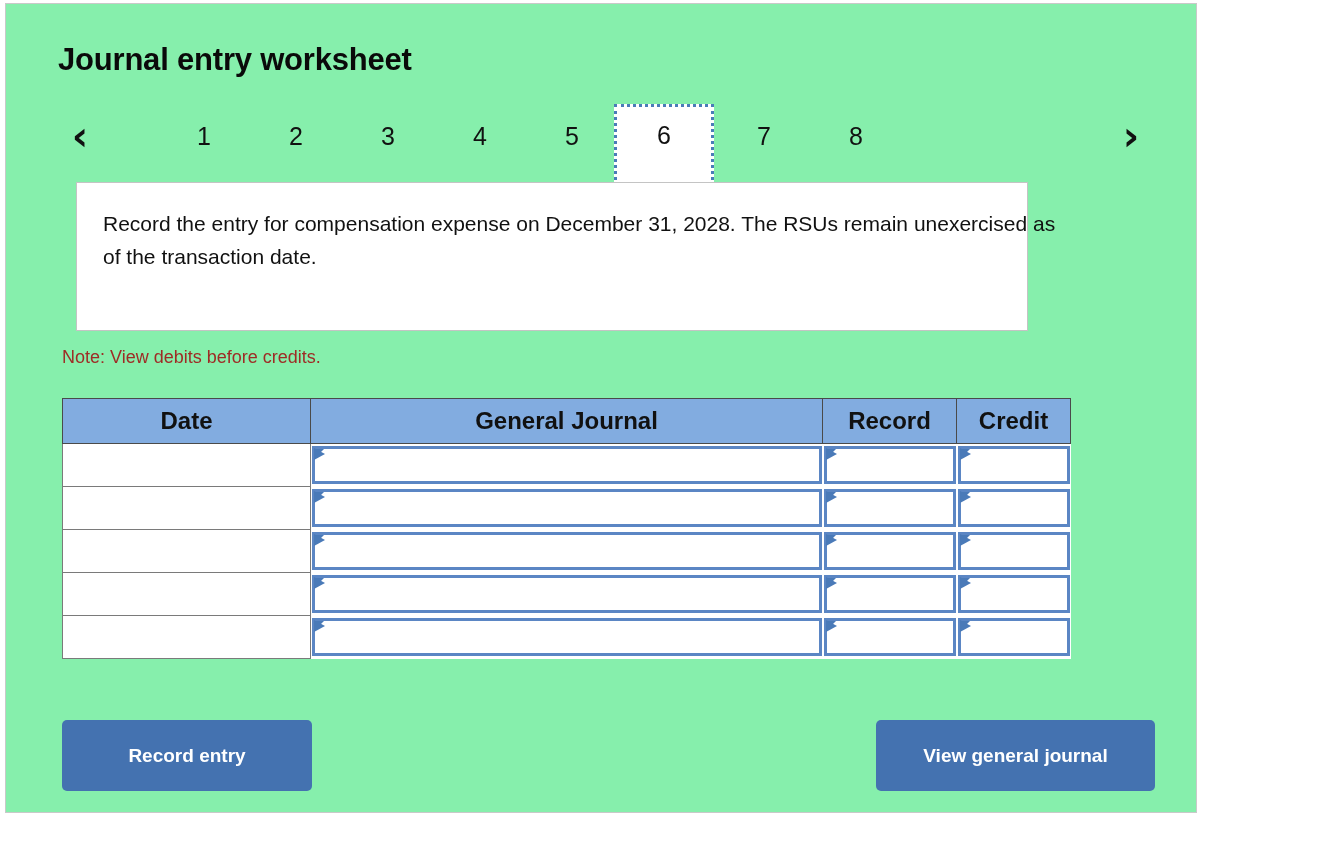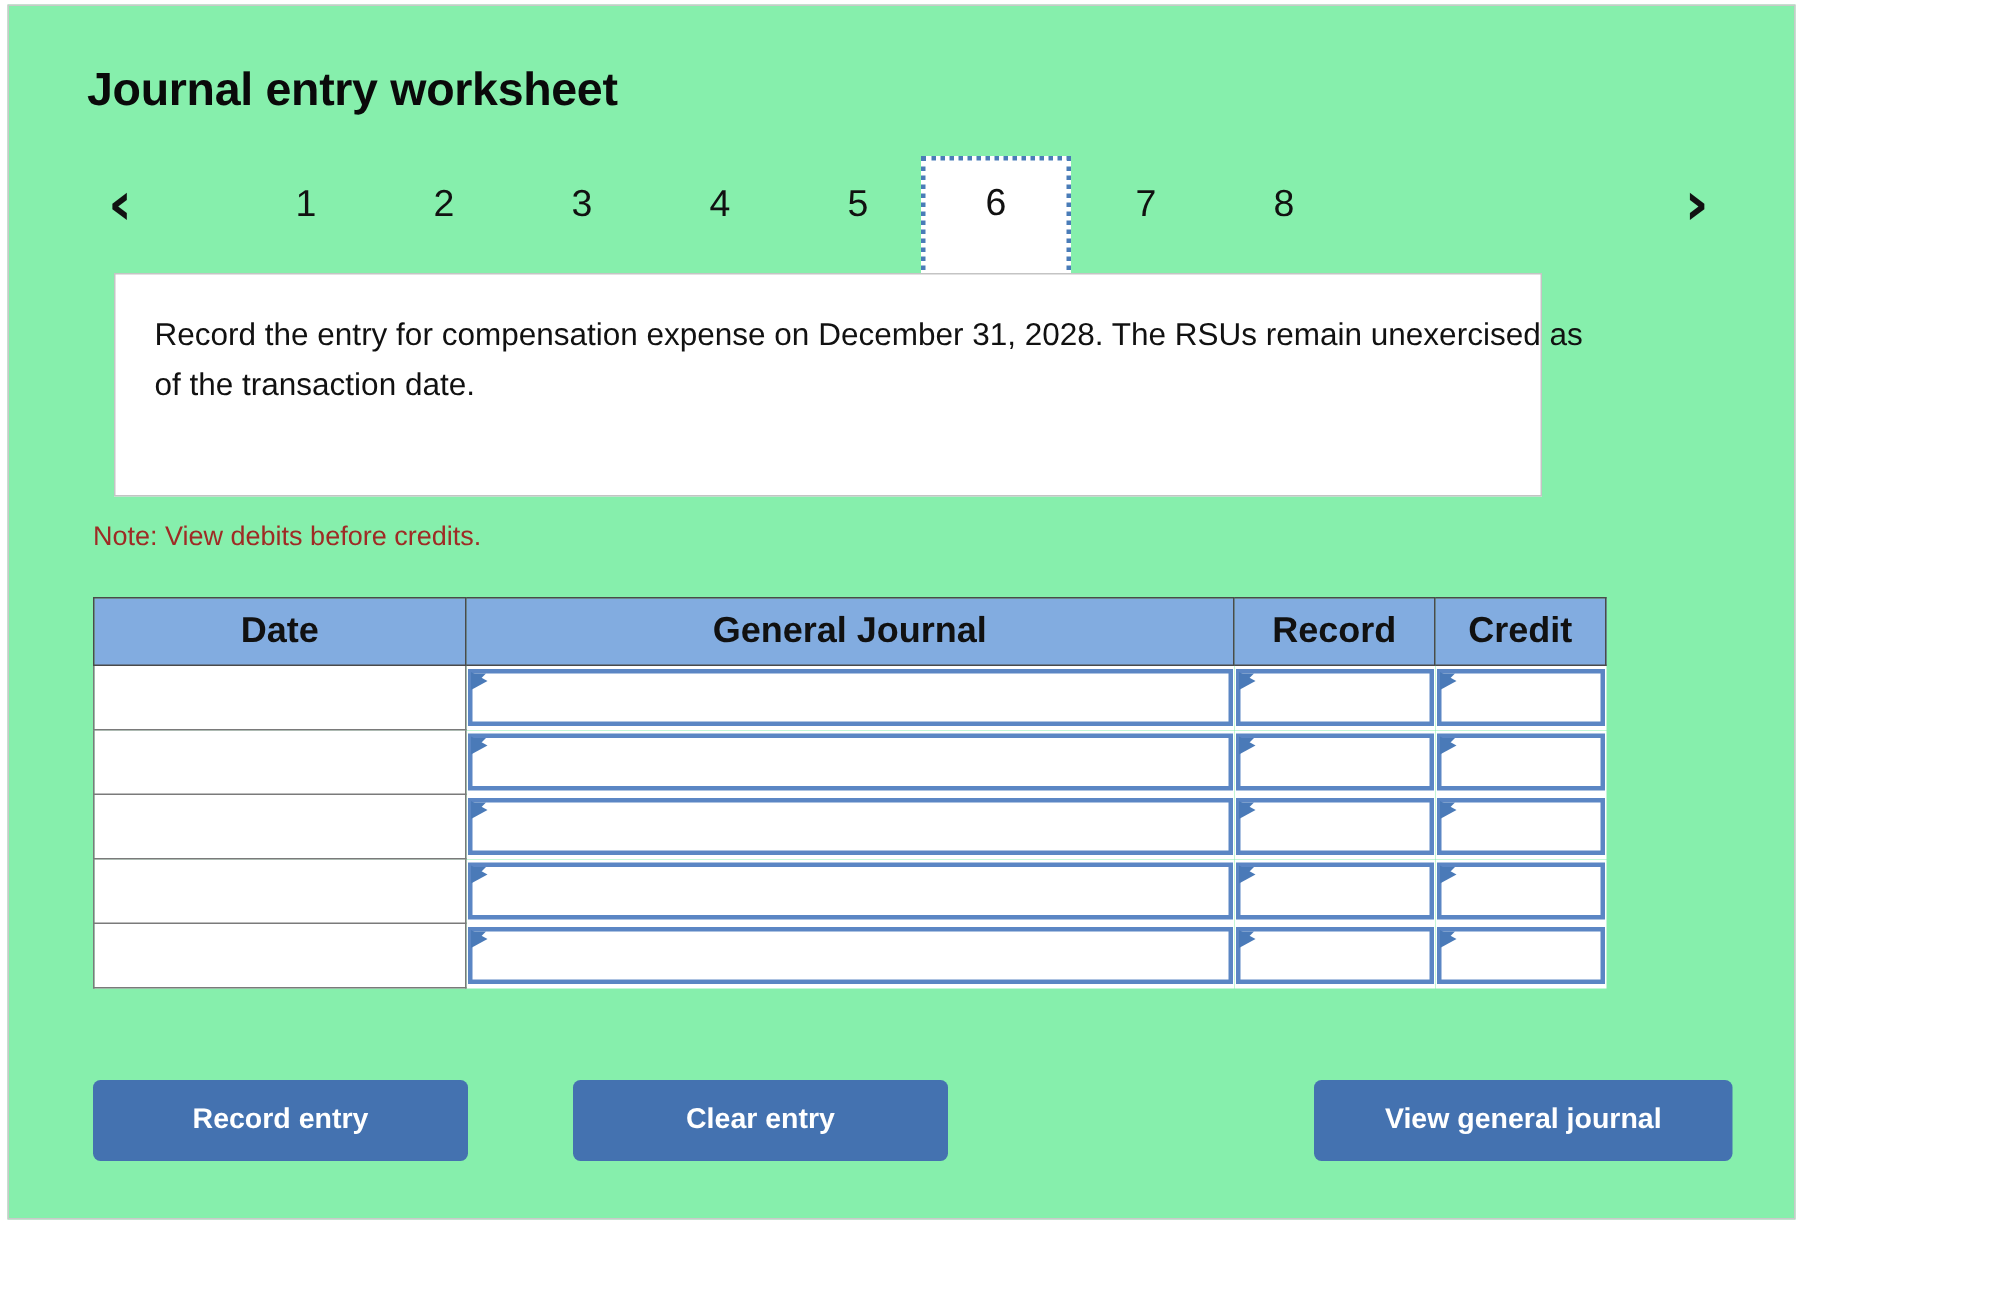--- a/index.html
+++ b/index.html
@@ -193,21 +193,21 @@
 
   
   .btn {
     position: absolute;
     background: #4472B0;
     color: #ffffff;
     font-size: 19px;
     font-weight: bold;
     border: none;
     border-radius: 5px;
-    height: 54px;
+    height: 71px;
     cursor: pointer;
     font-family: "Liberation Sans", sans-serif;
   }
   .btn-record { left: 56px;  top: 716px; width: 250px; }
   .btn-clear  { left: 376px; top: 716px; width: 250px; }
   .btn-view   { left: 870px; top: 716px; width: 279px; }
 </style>
 </head>
 <body>
 
@@ -339,16 +339,15 @@
         <td class="cell-input-wrap">
           <div class="cell-input">
               <span class="marker"></span>
             </div>
         </td>
       </tr>
     </tbody>
   </table>
 
   <button class="btn btn-record">Record entry</button>
-  <button class="btn btn-clear">Clear entry</button>
   <button class="btn btn-view">View general journal</button>
 
 </div>
 
 </body></html>

